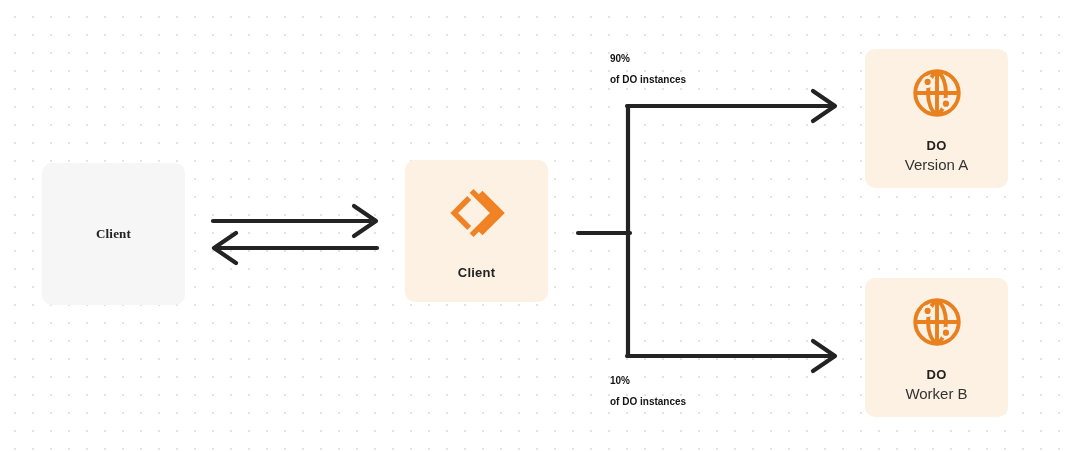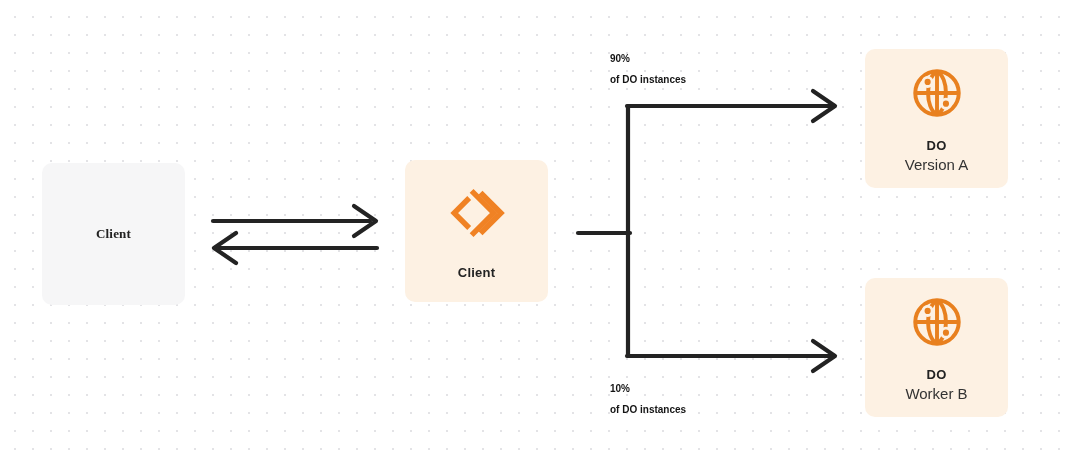--- a/index.html
+++ b/index.html
@@ -33,21 +33,21 @@
   .do-box-a     { left:865px; top:49px;  width:143px; height:139px; }
   .do-box-b     { left:865px; top:278px; width:143px; height:139px; }
   .do-box-a .icon-wrap, .do-box-b .icon-wrap { margin-bottom:16px; }
   .icon-wrap { display:flex; align-items:center; justify-content:center; }
   .route-label {
     position:absolute; left:610px; width:224px;
     text-align:left; font-size:10px; font-weight:700;
     color:#141414; line-height:21px;
   }
   .route-label-top    { top:48px; }
-  .route-label-bottom { top:378px; }
+  .route-label-bottom { top:370px; }
 </style>
 </head>
 <body>
 
 <div class="canvas">
 
   <svg class="connectors" viewBox="0 0 1072 452" xmlns="http://www.w3.org/2000/svg" aria-hidden="true">
 
     <path d="M213,221 H370"></path>
     <polyline points="354,206 376,221 354,236"></polyline>

